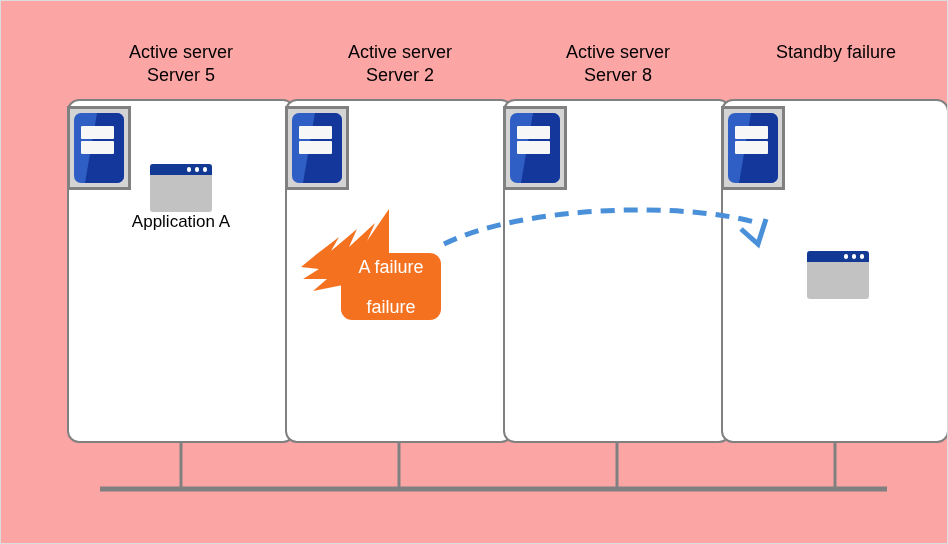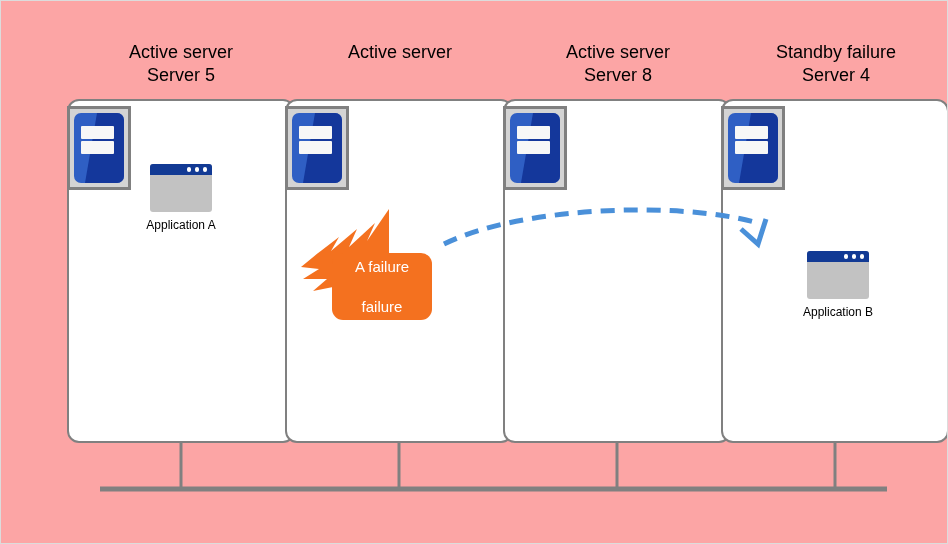--- a/index.html
+++ b/index.html
@@ -99,44 +99,43 @@
     top: 3px;
     width: 4.5px;
     height: 4.5px;
     border-radius: 50%;
     background: #ffffff;
   }
   .app-win .title .d1 { right: 21px; }
   .app-win .title .d2 { right: 13px; }
   .app-win .title .d3 { right: 5px; }
   .app-label {
-    margin-top: 6px;
-    font-size: 12px;
+    font-size: 17px;
     color: #000000;
     white-space: nowrap;
   }
 
   
   .burst {
     position: absolute;
     left: 296px;
     top: 206px;
     width: 108px;
     height: 94px;
   }
   .fail-box {
     position: absolute;
-    left: 331px;
+    left: 340px;
     top: 252px;
     width: 100px;
     height: 67px;
     background: #f4711f;
     border-radius: 11px;
     color: #ffffff;
-    font-size: 15px;
+    font-size: 18px;
     line-height: 24px;
     display: flex;
     flex-direction: column;
     align-items: center;
     justify-content: center;
     text-align: center;
     gap: 16px;
   }
 
   
@@ -147,28 +146,28 @@
 <body>
 
 <div id="canvas">
 
   <div class="col-head" style="left:70px; top:40px;">
     <span class="l1">Active server</span>
     <span class="l2">Server 5</span>
   </div>
   <div class="col-head" style="left:289px; top:40px;">
     <span class="l1">Active server</span>
+    <span class="l2">Server 2</span>
   </div>
   <div class="col-head" style="left:507px; top:40px;">
     <span class="l1">Active server</span>
     <span class="l2">Server 8</span>
   </div>
   <div class="col-head" style="left:725px; top:40px;">
     <span class="l1">Standby failure</span>
-    <span class="l2">Server 4</span>
   </div>
 
   <svg class="bus-svg" width="948" height="544">
     <g stroke="#808080" stroke-width="3" fill="none">
       <line x1="180" y1="440" x2="180" y2="488"></line>
       <line x1="398" y1="440" x2="398" y2="488"></line>
       <line x1="616" y1="440" x2="616" y2="488"></line>
       <line x1="834" y1="440" x2="834" y2="488"></line>
       <line x1="99" y1="488" x2="886" y2="488" stroke-width="5"></line>
     </g>
@@ -228,21 +227,20 @@
     </div>
   </div>
   <div class="app" style="left:757px; top:250px;">
     <div class="app-win">
       <div class="title">
           <span class="dot d1"></span>
           <span class="dot d2"></span>
           <span class="dot d3"></span>
         </div>
     </div>
-    <div class="app-label">Application  B</div>
   </div>
 
   <svg class="arrow-svg" width="948" height="544">
     <path d="M443,243 C520,205 680,200 757,222" fill="none" stroke="#4A90D9" stroke-width="5" stroke-dasharray="14,9" stroke-linecap="butt"></path>
     <path d="M740,228 L757,243 L765,218" fill="none" stroke="#4A90D9" stroke-width="5" stroke-linecap="butt" stroke-linejoin="miter"></path>
   </svg>
 
 </div>
 
 </body></html>

